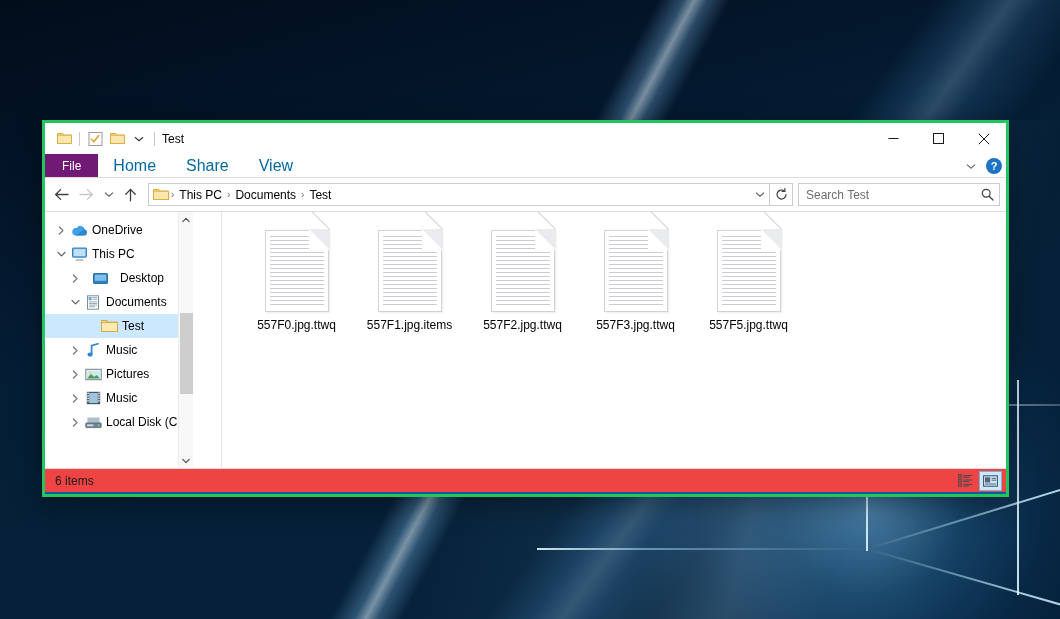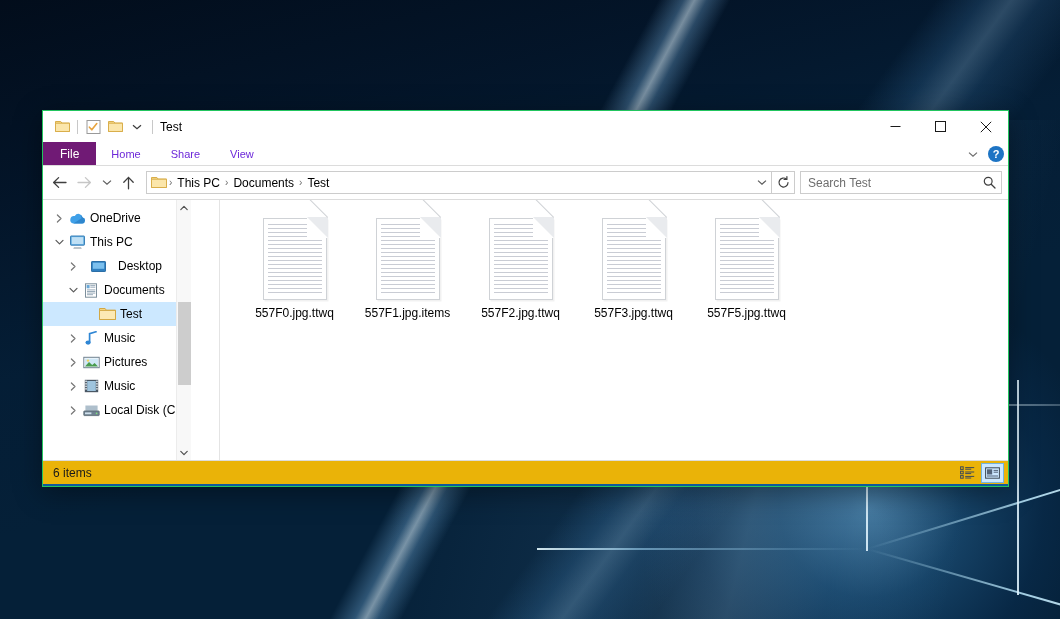--- a/index.html
+++ b/index.html
@@ -52,25 +52,25 @@
   }
   .pane-edge {
     position: absolute;
     background: rgba(225,245,255,0.88);
   }
 
   
   #explorer {
     position: absolute;
     left: 42px;
-    top: 110px;
+    top: 120px;
     width: 967px;
     height: 377px;
     background: #ffffff;
-    border: 1px solid #22c55e;
+    border: 3px solid #22c55e;
     box-shadow: 0 6px 26px rgba(0,0,0,0.38);
     display: flex;
     flex-direction: column;
     overflow: hidden;
   }
 
   
   .titlebar {
     height: 31px;
     background: #ffffff;
@@ -113,22 +113,22 @@
     position: relative;
   }
   .tab-file {
     background: #701a75;
     color: #ffffff;
     font-size: 12px;
     padding: 0 17px;
     display: flex; align-items: center;
   }
   .tab {
-    color: #6d28d9;
-    font-size: 11px;
+    color: #0369a1;
+    font-size: 16px;
     padding: 0 15px;
     display: flex; align-items: center;
   }
   .ribbon-right {
     position: absolute; right: 4px; top: 0; height: 24px;
     display: flex; align-items: center; gap: 6px;
   }
   .help-circle {
     width: 16px; height: 16px; border-radius: 50%;
     background: #1d74c4;
@@ -310,21 +310,21 @@
   .file-name {
     font-size: 12px;
     color: #000000;
     text-align: center;
     white-space: nowrap;
   }
 
   
   .statusbar {
     height: 24px;
-    background: #eab308;
+    background: #ef4444;
     border-top: 1px solid #dcdcdc;
     display: flex;
     align-items: center;
     flex: 0 0 auto;
     padding: 0 4px 0 10px;
   }
   .status-text { font-size: 12px; color: #1a1a1a; }
   .view-toggles { margin-left: auto; display: flex; gap: 2px; }
   .vbtn {
     width: 23px; height: 20px;

